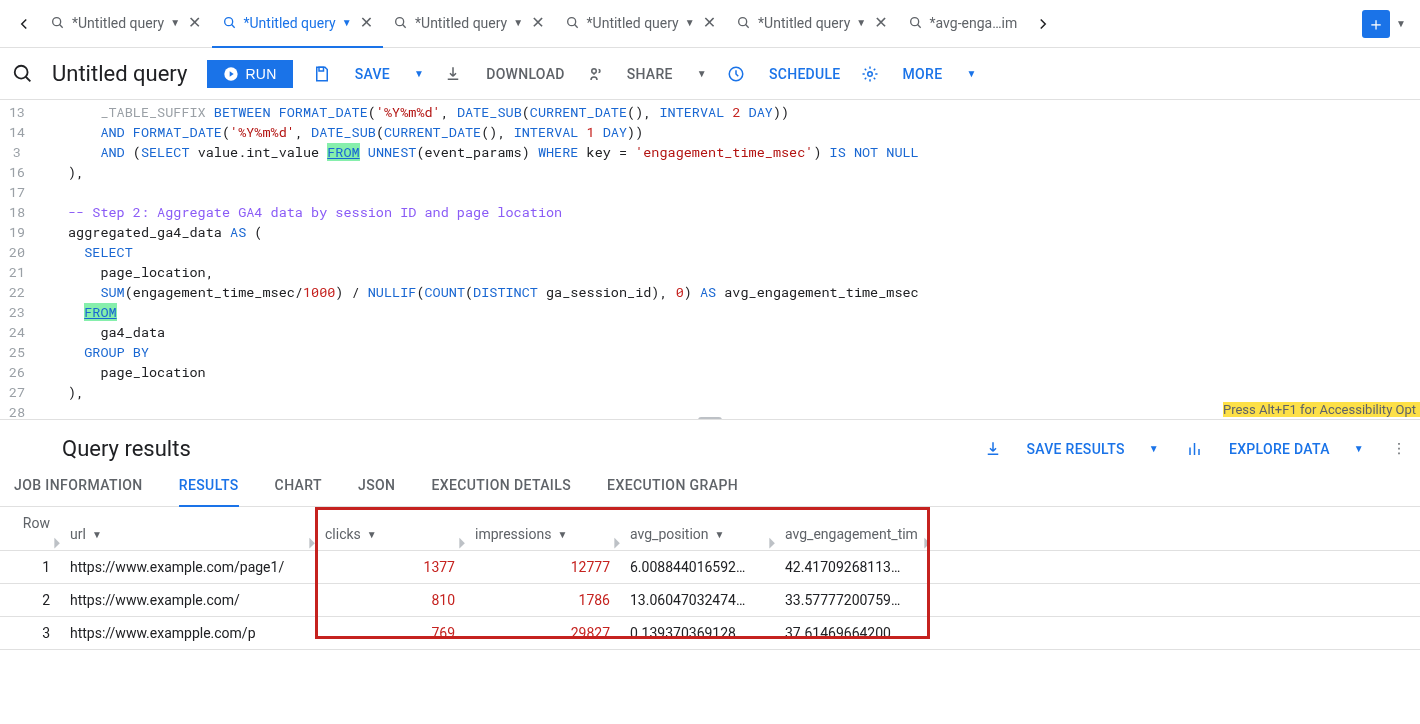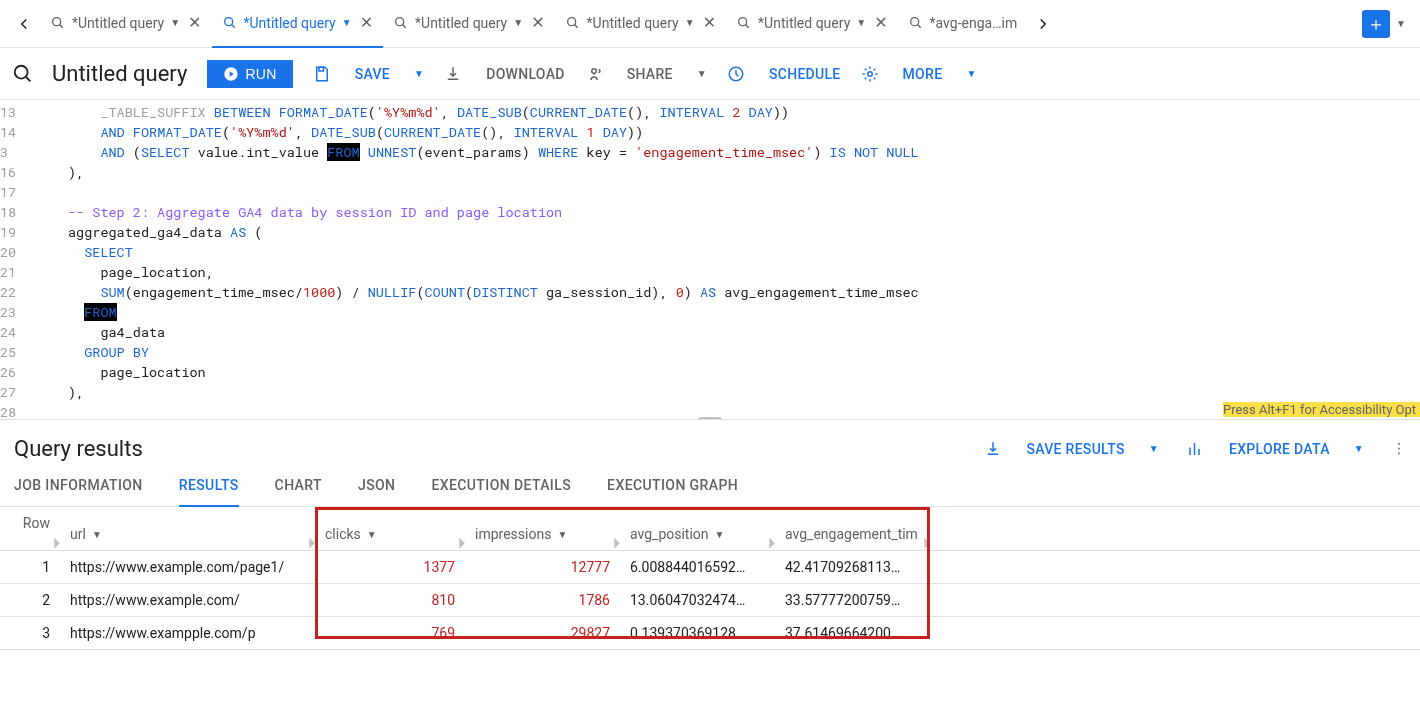--- a/index.html
+++ b/index.html
@@ -89,21 +89,21 @@
   
   .editor {
     display:flex;
     height: 320px;
     overflow:hidden;
     position:relative;
     border-bottom: 1px solid #e0e0e0;
   }
   .gutter {
     width: 42px;
-    text-align: left;
+    text-align: center;
     padding: 2px 8px 0 0;
     color:#9aa0a6;
     font-family: "Roboto Mono", Menlo, Consolas, monospace;
     font-size: 13.5px;
     line-height: 20px;
     user-select:none;
   }
   .code {
     font-family: "Roboto Mono", Menlo, Consolas, monospace;
     font-size: 13.5px;
@@ -111,42 +111,42 @@
     white-space: pre;
     padding-top: 2px;
     flex: 1;
     margin-left: 26px;
   }
   .kw { color:#1967d2; }
   .fn { color:#1967d2; }
   .str { color:#b31412; }
   .num { color:#c5221f; }
   .cmt { color:#8b5cf6; }
-  .hl { background:#000000; }
+  .hl { background:#86efac;text-decoration:underline; }
   .cut { color:#9aa0a6; }
 
   .drag-handle {
     position:absolute; bottom:-4px; left:50%;
     transform:translateX(-50%);
     width:24px; height:6px;
     background:#bdc1c6; border-radius:3px;
   }
   .acc-hint {
     position:absolute; bottom:2px; right:0;
     color:#5f6368; font-size:13px;
     padding-right:4px;
     background:#fde047;
   }
 
   
   .results-hdr {
     display:flex; align-items:center; justify-content:space-between;
     padding: 16px 14px 4px 14px;
   }
-  .results-title { font-size:22px; }
+  .results-title { font-size:22px;margin-left:48px; }
   .results-actions { display:flex; gap:28px; }
 
   
   .res-tabs {
     display:flex; gap:36px;
     padding: 12px 14px 0 14px;
     border-bottom: 1px solid #e0e0e0;
     color:#5f6368; font-weight:500; letter-spacing:.4px;
   }
   .res-tab { padding-bottom:12px; cursor:pointer; }

